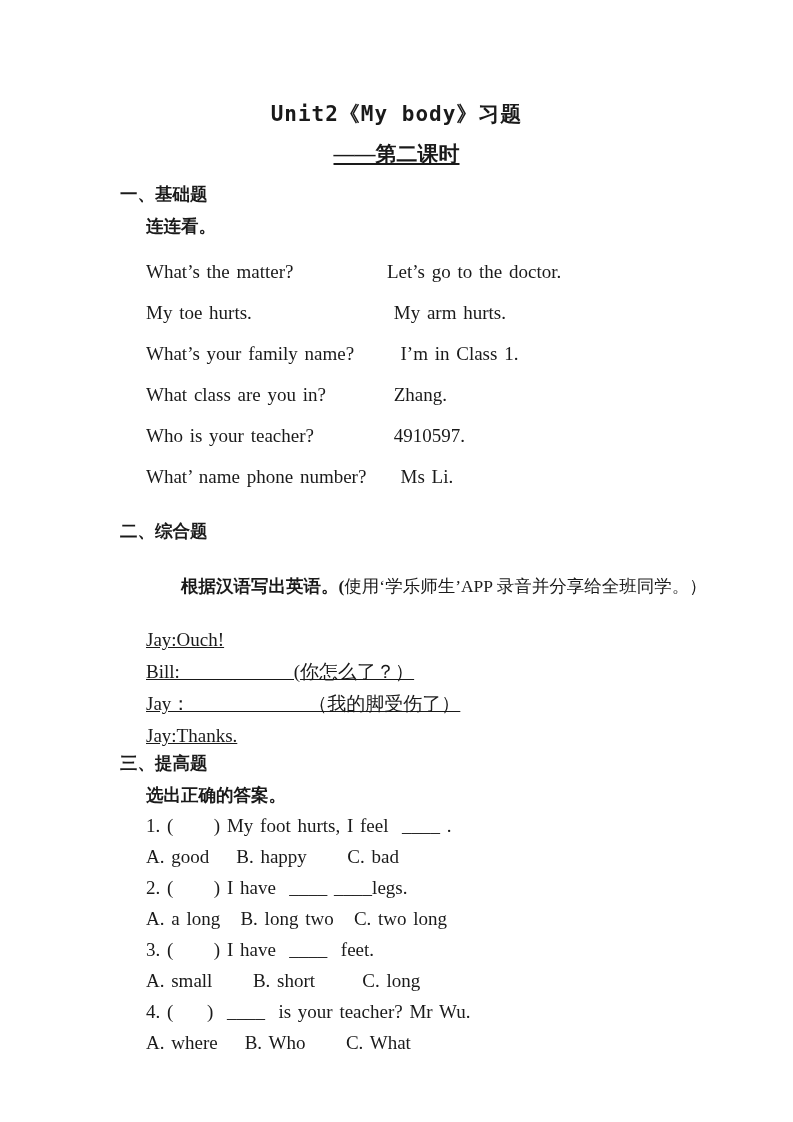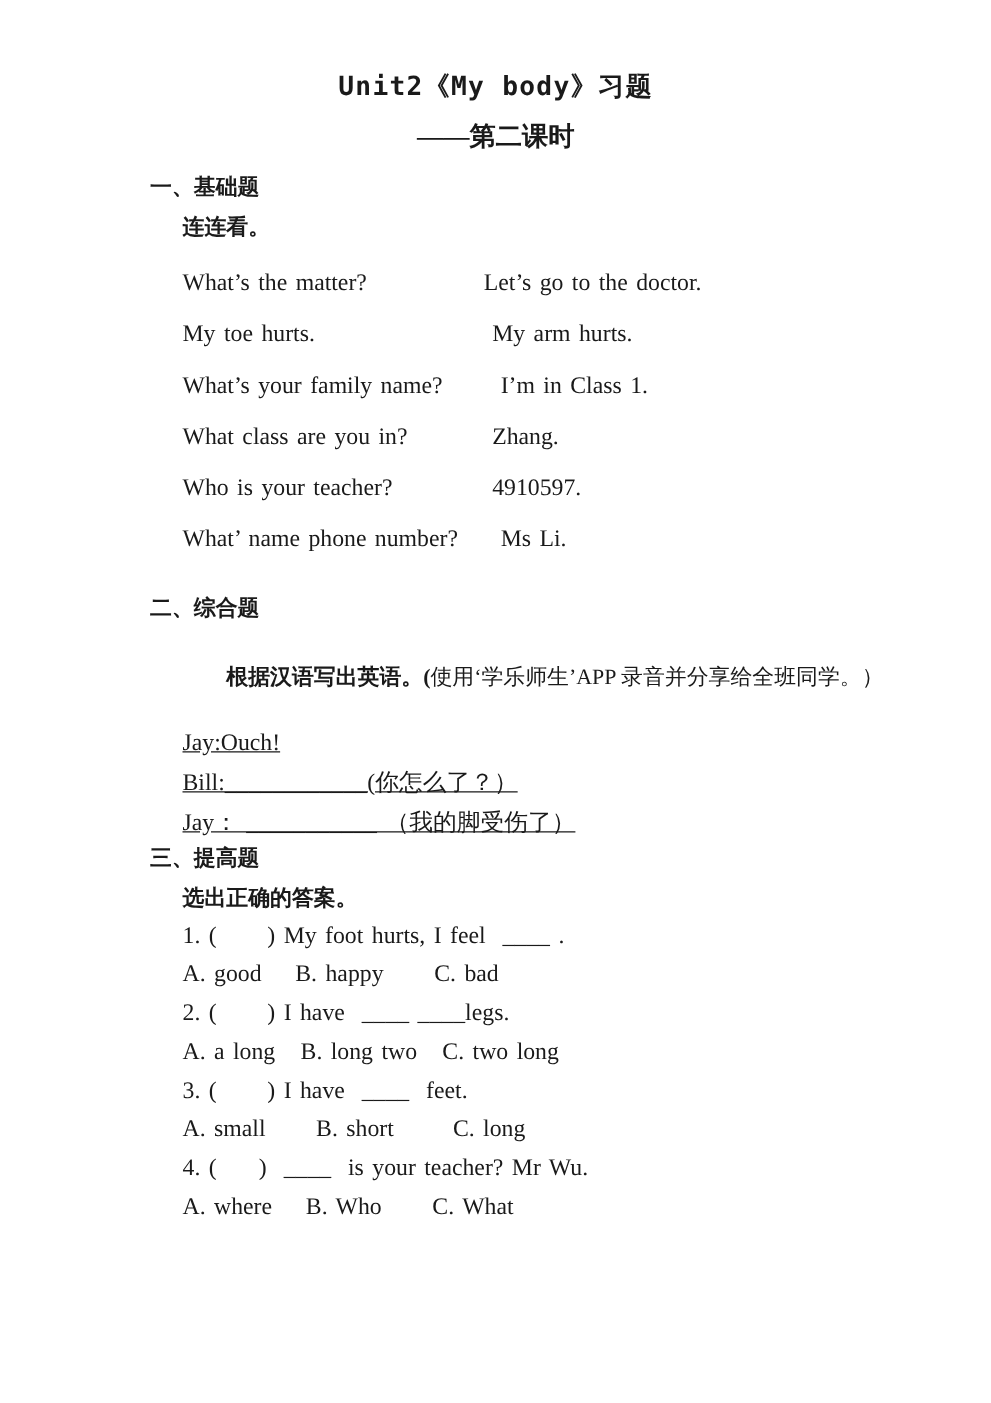--- a/index.html
+++ b/index.html
@@ -6,34 +6,35 @@
   .page{
     position:relative;
     width:793px;height:1122px;
     background:#ffffff;
     color:#1a1a1a;
     font-family:"Liberation Serif","DejaVu Serif",serif;
     overflow:hidden;
     box-sizing:border-box;
   }
   .title{
-    padding-top:57px;
+    padding-top:102px;
     text-align:center;
     font-size:21px;
     line-height:24px;
     letter-spacing:1px;
     font-family:"DejaVu Sans Mono","Liberation Mono",monospace;
     font-weight:600;
   }
   .subtitle{
     margin-top:16px;
     text-align:center;
     font-size:21px;
     line-height:24px;
     font-weight:600;
+    text-decoration:underline;
   }
   .content{
     margin-top:19px;
     padding-left:146px;
     padding-right:60px;
     font-size:19px;
   }
   .sec-h{
     margin-left:-26px;
     font-size:17.5px;
@@ -129,20 +130,21 @@
     </div>
 
     <div>
       <div class="sec-h sec2-h">二、综合题</div>
       <div class="instr">
         <span class="b">根据汉语写出英语。(</span><span>使用‘学乐师生’APP 录音并分享给全班同学。）</span>
       </div>
       <div class="line">Jay:Ouch!</div>
       <div class="line">Bill:____________(你怎么了？）</div>
       <div class="line">Jay： ___________ （我的脚受伤了）</div>
+      <div class="line">Jay:Thanks.</div>
     </div>
 
     <div>
       <div class="sec-h sec3-h">三、提高题</div>
       <div class="sub-h">选出正确的答案。</div>
 
       <div>
         <div class="q first">1. (      ) My foot hurts, I feel  ____ .</div>
         <div class="opts">A. good    B. happy      C. bad</div>
       </div>

